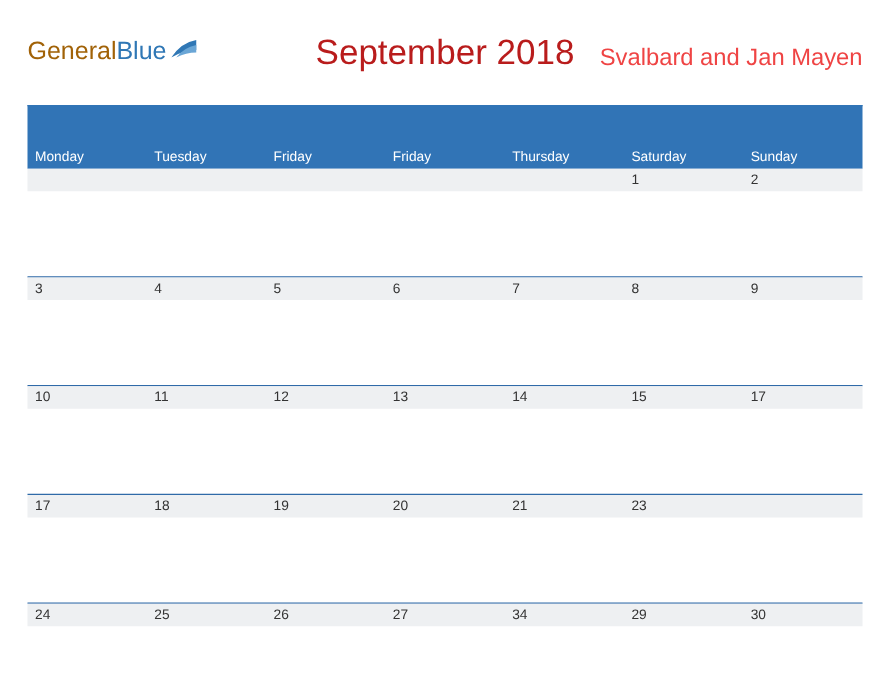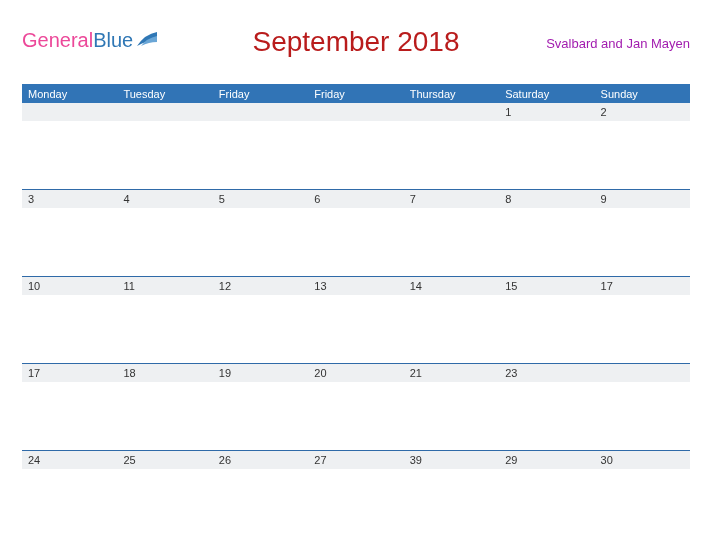--- a/index.html
+++ b/index.html
@@ -19,57 +19,58 @@
   }
   .logo {
     position: absolute;
     left: 0;
     top: 6px;
     display: flex;
     align-items: center;
     font-size: 20px;
     color: #2f6aa8;
   }
-  .logo .g1 { color: #ec4899; font-weight: 500; }
+  .logo .g1 { color: #a16207; font-weight: 500; }
   .logo .g2 { color: #2f77b5; font-weight: 500; }
   .logo-icon {
     margin-left: 4px;
     margin-top: 2px;
   }
   .title {
     position: absolute;
     left: 0;
     right: 0;
     top: 4px;
     text-align: center;
     font-size: 28px;
     font-weight: 400;
     color: #b91c1c;
   }
   .region {
     position: absolute;
     right: 0;
     top: 14px;
-    font-size: 13px;
-    color: #a21caf;
+    font-size: 19px;
+    color: #ef4444;
   }
   .calendar {
     margin-top: 6px;
   }
   .dow-row {
     display: grid;
     grid-template-columns: repeat(7, 1fr);
     background: #3174b6;
     border-top: 1px solid #3174b6;
   }
   .dow-cell {
     font-size: 11px;
     color: #ffffff;
     padding: 3px 6px 3px 6px;
     text-align: left;
+    margin-top: 32px;
   }
   .daynum-row {
     display: grid;
     grid-template-columns: repeat(7, 1fr);
     background: #eef0f2;
   }
   .daynum {
     font-size: 11px;
     color: #333;
     padding: 3px 6px;
@@ -164,21 +165,21 @@
         </div>
         <div class="weekbody"></div>
       </div>
 
       <div class="weekwrap">
         <div class="daynum-row">
           <div class="daynum">24</div>
           <div class="daynum">25</div>
           <div class="daynum">26</div>
           <div class="daynum">27</div>
-          <div class="daynum">39</div>
+          <div class="daynum">34</div>
           <div class="daynum">29</div>
           <div class="daynum">30</div>
         </div>
         <div class="weekbody"></div>
       </div>
     </div>
   </div>
 </div>
 
 </body></html>

